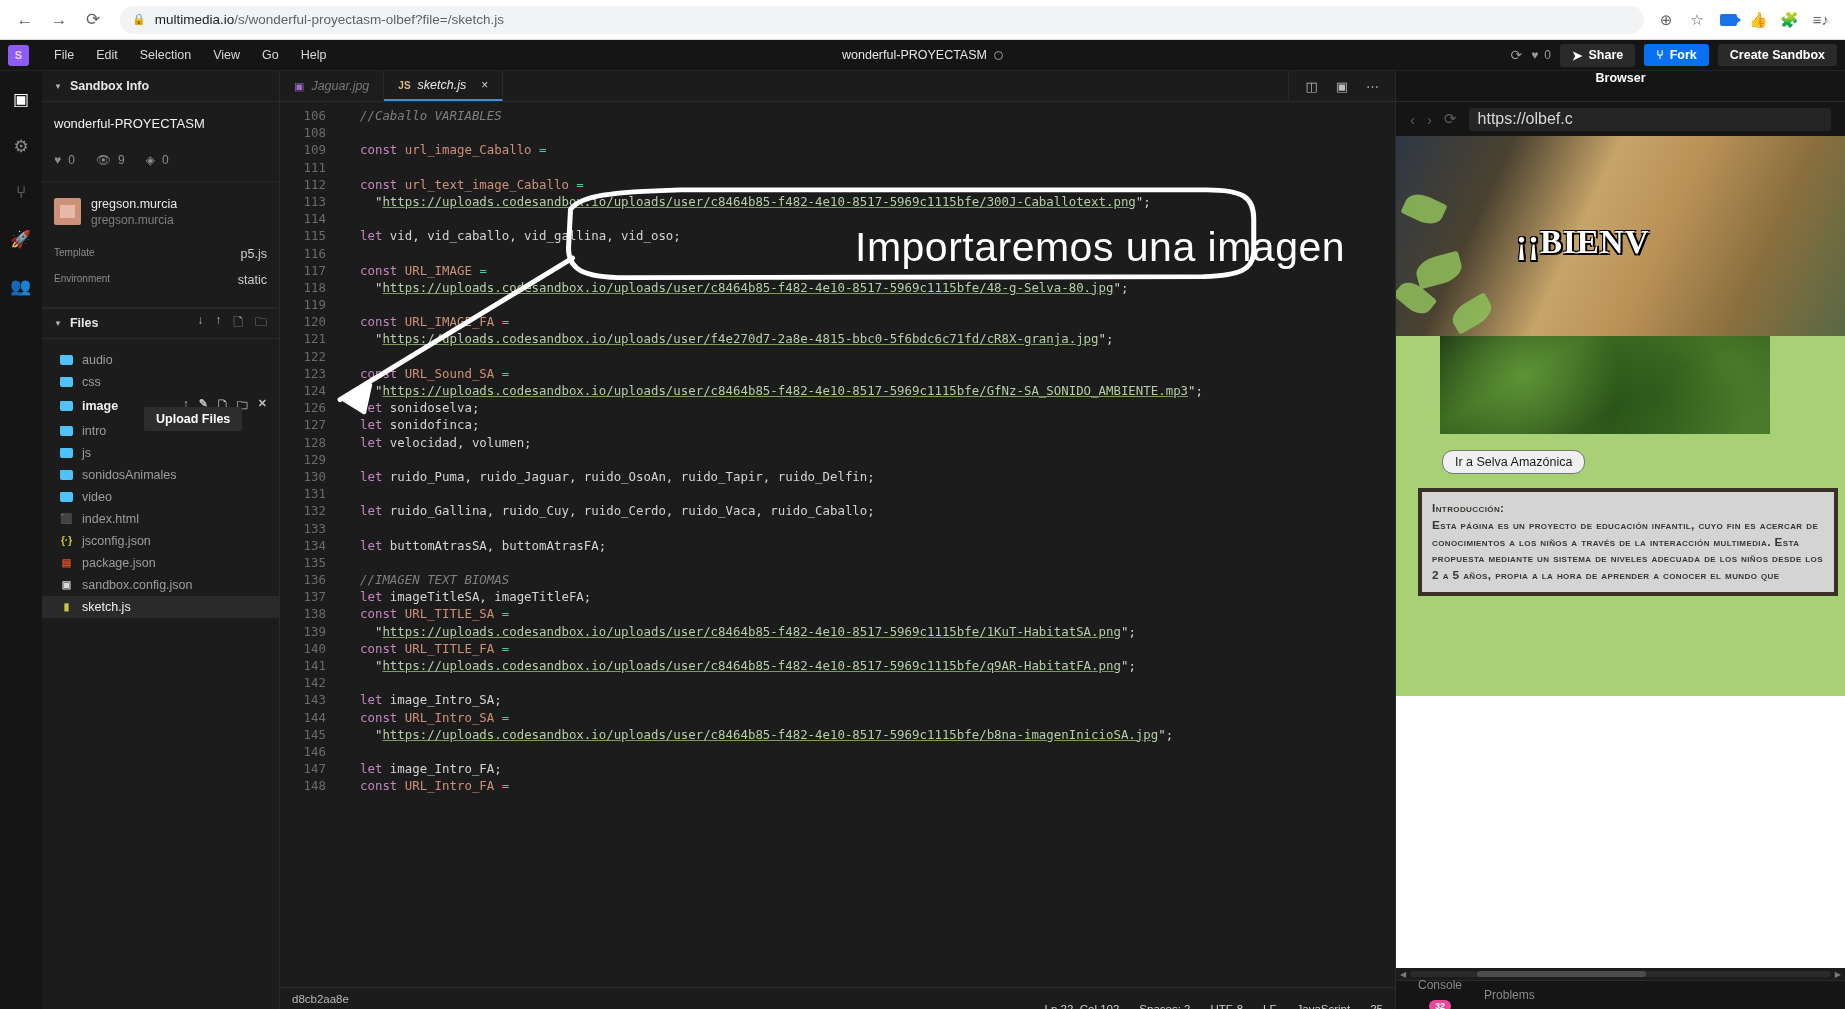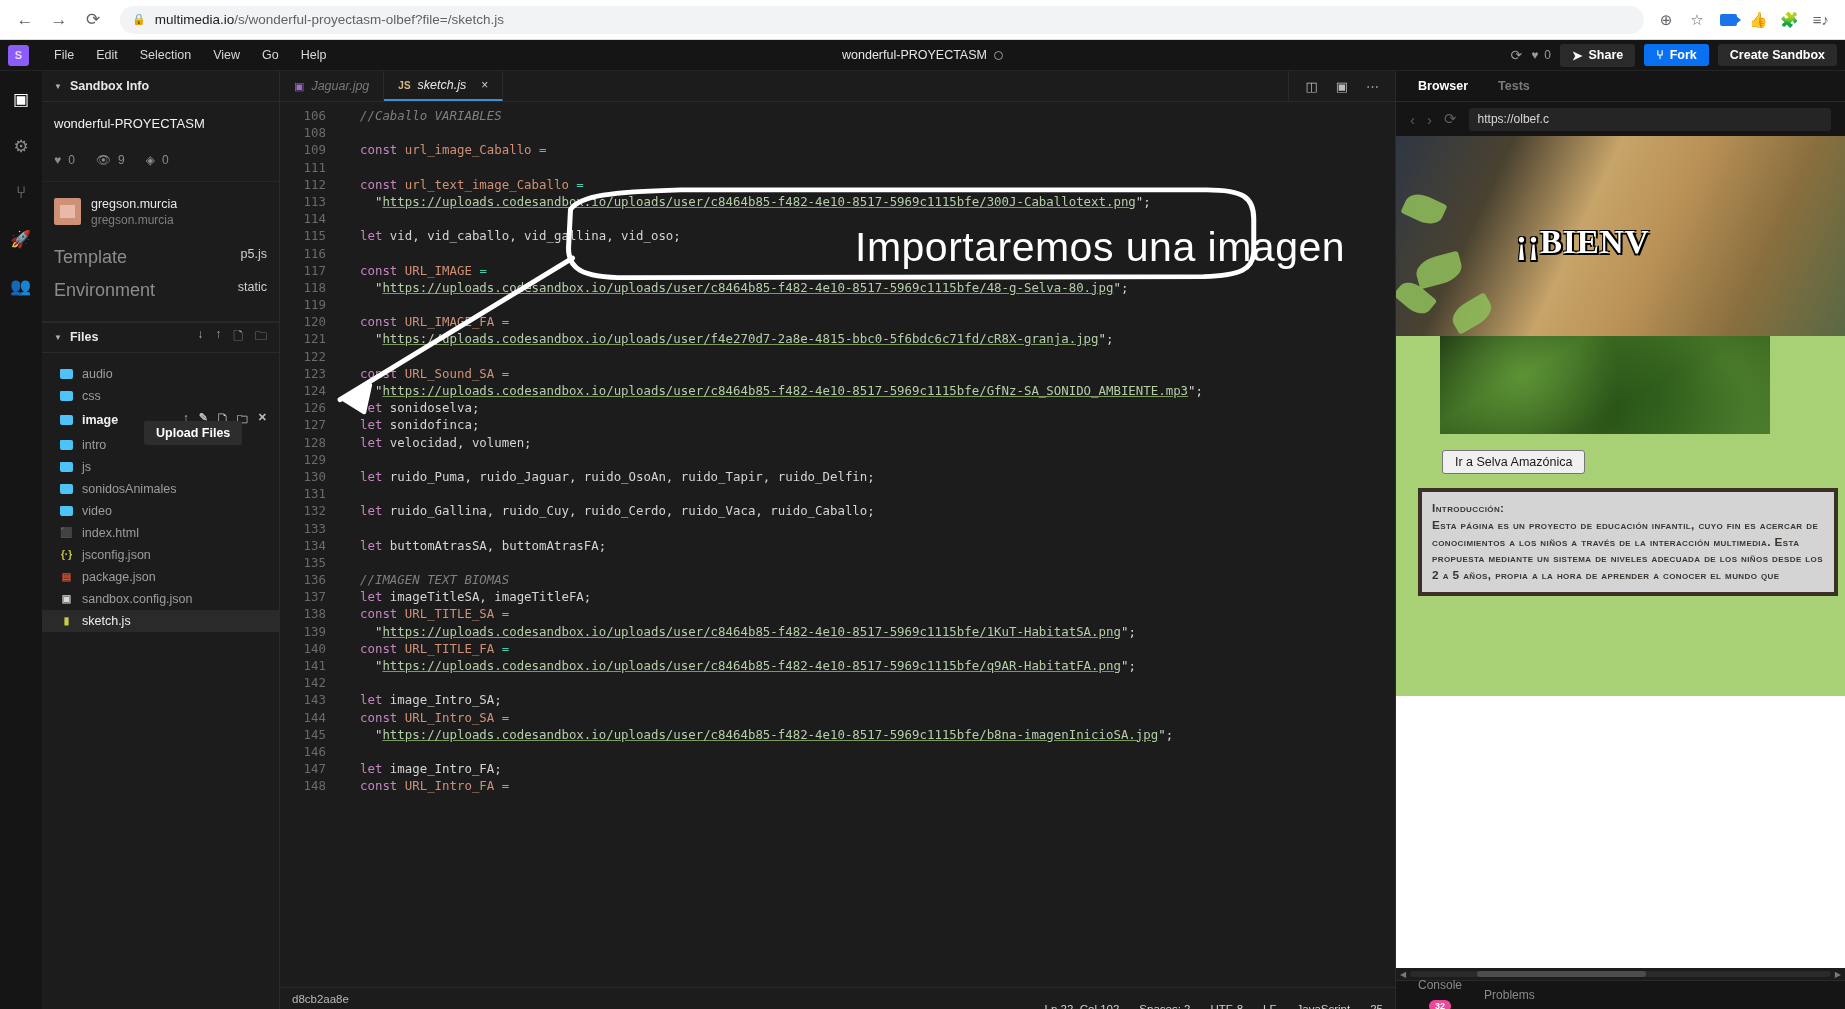--- a/index.html
+++ b/index.html
@@ -107,21 +107,21 @@
     width: 27px; height: 27px; background: #cd9178; border-radius: 2px;
     position: relative; overflow: hidden;
   }
   .avatar:before {
     content:''; position:absolute; left:6px; top:7px; width:15px; height:13px;
     background: #e8b9a8;
   }
   .author-n { color: #e8e8e8; font-size: 12.5px; line-height: 1.35; }
   .author-s { color: #7e7e7e; font-size: 12px; }
   .kv { display: flex; justify-content: space-between; padding: 6px 0; }
-  .kv .k { color: #8c8c8c; font-size: 18px; }
+  .kv .k { color: #8c8c8c; font-size: 10px; }
   .kv .v { color: #cfcfcf; font-size: 12.5px; }
 
   .files-head {
     height: 31px; display: flex; align-items: center; gap: 8px;
     padding: 0 12px; color: #e8e8e8; font-weight: bold;
     border-top: 1px solid #2a2a2a; border-bottom: 1px solid #2a2a2a;
   }
   .files-head .acts { margin-left: auto; display: flex; gap: 12px; color: #aaa; font-size: 12px; font-weight: normal;}
   .file-list { padding: 10px 0; position: relative; }
   .file-row {
@@ -173,31 +173,31 @@
   
   .anno { position: absolute; pointer-events: none; top:0; left:0; width:100%; height:100%; z-index: 20;}
   .anno-text {
     position: absolute; left: 575px; top: 122px;
     color: #ffffff; font-size: 41px; letter-spacing: .5px;
     white-space: nowrap; font-family: "Liberation Sans", sans-serif;
   }
 
   
   .preview-col { width: 450px; background: #151515; display: flex; flex-direction: column; border-left: 1px solid #2a2a2a;}
-  .pv-tabs { height: 31px; display: flex; align-items: center; gap: 30px; padding: 0 22px; border-bottom: 1px solid #2a2a2a;}
+  .pv-tabs { height: 31px; display: flex; align-items: center; gap: 30px; padding: 0 22px; border-bottom: 1px solid #2a2a2a; flex-direction: column;}
   .pv-tab { font-size: 12.5px; color: #7a7a7a; font-weight: bold;}
   .pv-tab.active { color: #ffffff; }
   .pv-url {
     height: 34px; display: flex; align-items: center; gap: 12px; padding: 0 14px;
   }
   .pv-nav { color: #5d5d5d; font-size: 15px; }
   .pv-input {
     flex: 1; height: 23px; background: #252525; border-radius: 3px;
     display: flex; align-items: center; padding: 0 9px;
-    color: #d8d8d8; font-size: 12px; overflow: hidden; white-space: nowrap;
+    color: #d8d8d8; font-size: 16px; overflow: hidden; white-space: nowrap;
   }
   .pv-frame { flex: 1; overflow: hidden; position: relative; background: #ffffff; }
 
   .hero {
     height: 200px; position: relative; overflow: hidden;
     background: linear-gradient(115deg,#2f3744 0%,#4a4230 22%,#c7a469 42%,#b99157 58%,#8a6f3e 78%,#586844 100%);
   }
   .hero .leaf {
     position: absolute; background: #8fbf5a; border-radius: 50% 10% 50% 10%;
     opacity: .85;
@@ -216,21 +216,21 @@
     position: relative; overflow: hidden;
   }
   .forest-img:after {
     content:''; position:absolute; inset:0;
     background: radial-gradient(circle at 25% 40%, rgba(120,180,70,.55), transparent 38%),
                 radial-gradient(circle at 65% 65%, rgba(40,90,25,.6), transparent 42%),
                 radial-gradient(circle at 85% 25%, rgba(110,170,60,.45), transparent 40%);
   }
   .pv-btn {
     margin: 16px 0 0 46px; display: inline-block;
-    background: #f0f0f0; border: 1px solid #767676; border-radius: 3px;
+    background: #f0f0f0; border: 1px solid #767676; border-radius: 11px;
     padding: 4px 12px; font-size: 12.5px; color: #1a1a1a;
   }
   .intro-box {
     margin: 14px 0 0 22px; background: #d4d4d4; border: 4px solid #3a3028;
     padding: 8px 10px; color: #3a3530; width: 420px;
     font-size: 11.8px; line-height: 1.42; font-weight: bold;
     letter-spacing: .4px; font-variant: small-caps;
   }
   .pv-scroll {
     height: 12px; background: #1c1c1c; display: flex; align-items: center;

